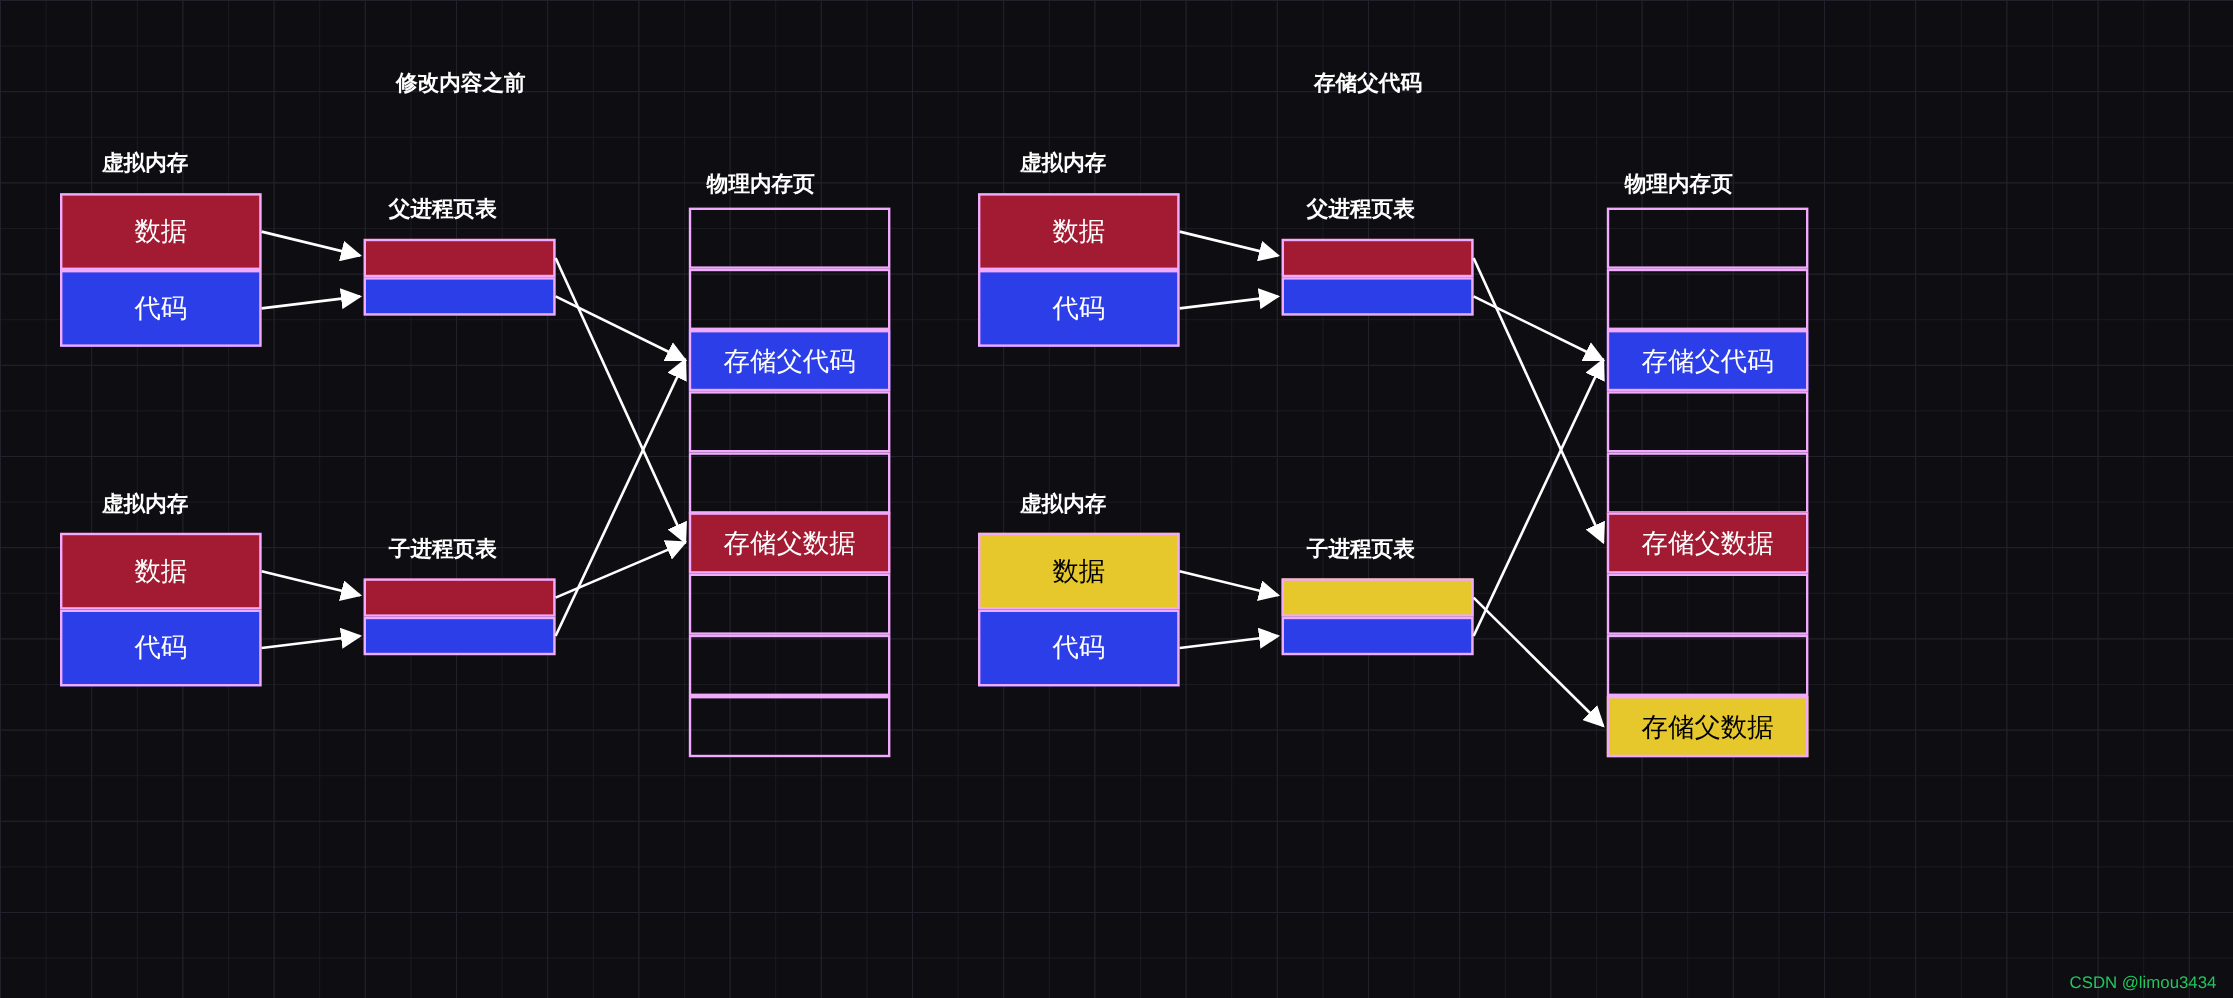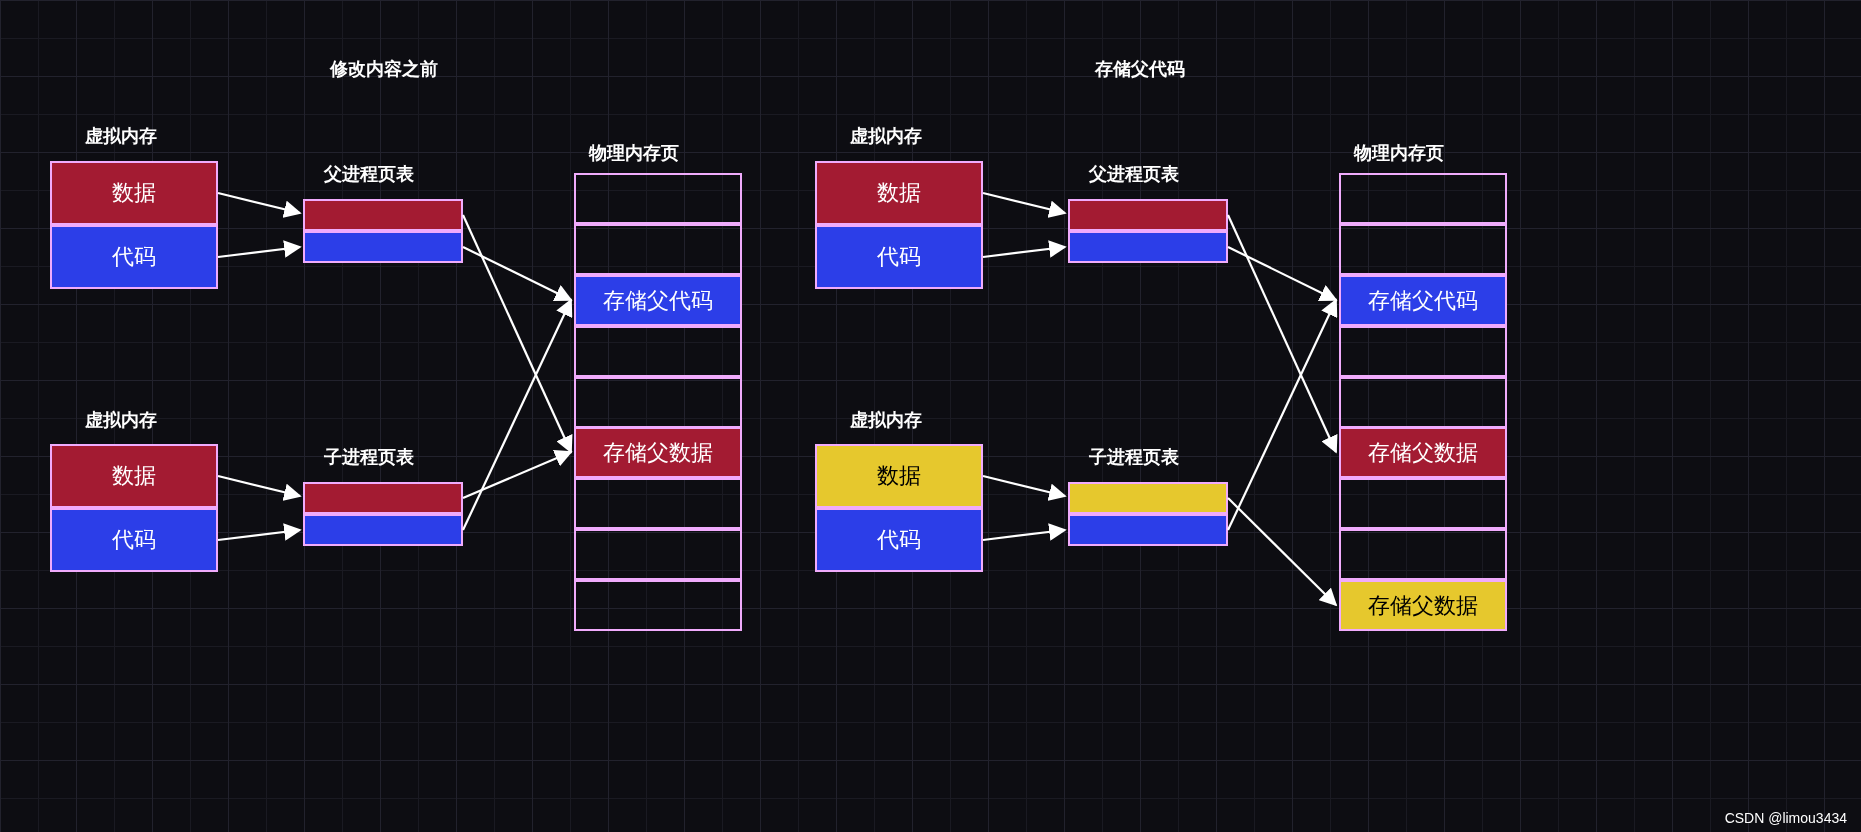--- a/index.html
+++ b/index.html
@@ -6,21 +6,21 @@
   
   .grid{position:absolute;inset:0;background-image:linear-gradient(#1c1c24 1px,transparent 1px),linear-gradient(90deg,#1c1c24 1px,transparent 1px);background-size:38px 38px;opacity:.9}
   .grid2{position:absolute;inset:0;background-image:linear-gradient(#262632 1px,transparent 1px),linear-gradient(90deg,#262632 1px,transparent 1px);background-size:76px 76px;opacity:.7}
   svg{position:absolute;inset:0;width:1861px;height:832px}
   .label{position:absolute;font-size:18px;font-weight:700;white-space:nowrap}
   .box{position:absolute;border:2px solid #f0abfc;box-sizing:border-box;display:flex;align-items:center;justify-content:center;font-size:22px;font-weight:400}
   .red{background:#a31b32;color:#fff}
   .blue{background:#2c3ee8;color:#ffffff}
   .yellow{background:#e6c82d;color:#000}
   .empty{background:transparent}
-  .watermark{position:absolute;right:14px;bottom:6px;font-size:14px;color:#ffffff}
+  .watermark{position:absolute;right:14px;bottom:6px;font-size:14px;color:#22c55e}
 </style>
 </head>
 <body>
 <div class="grid"></div>
 <div class="grid2"></div>
 
 <div class="label" style="left:330px;top:57px">修改内容之前</div>
 
 <div class="label" style="left:85px;top:124px">虚拟内存</div>
 <div class="box red" style="left:50px;top:161px;width:168px;height:64px">数据</div>

